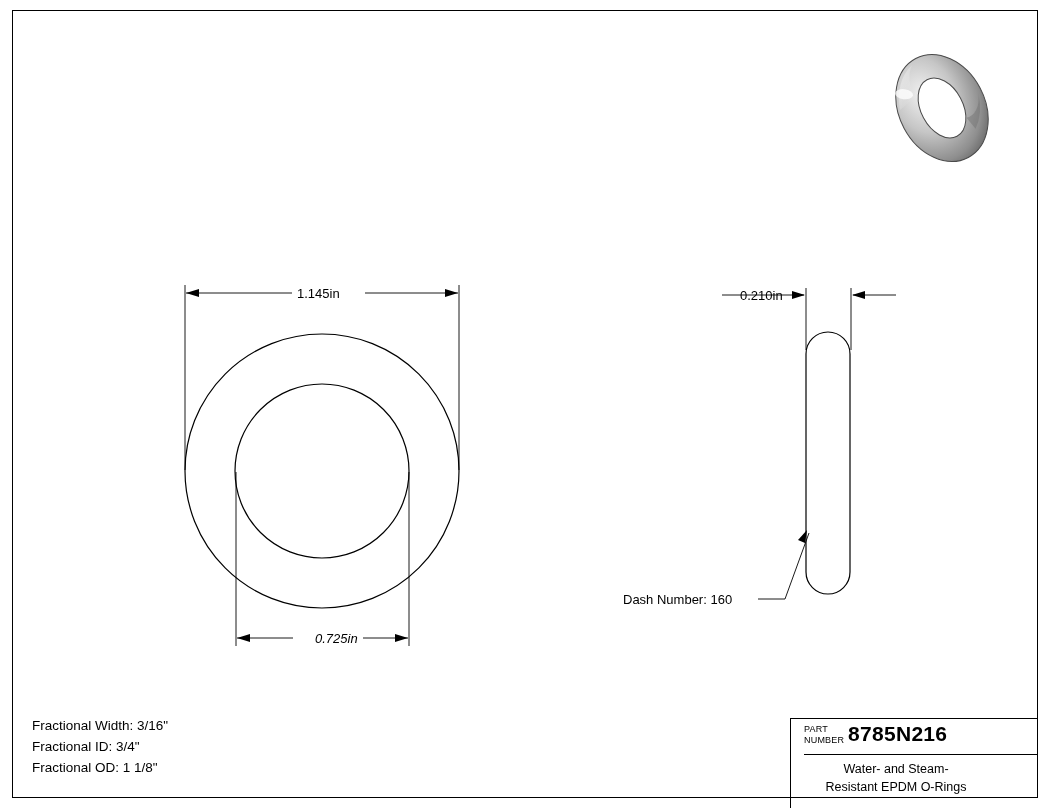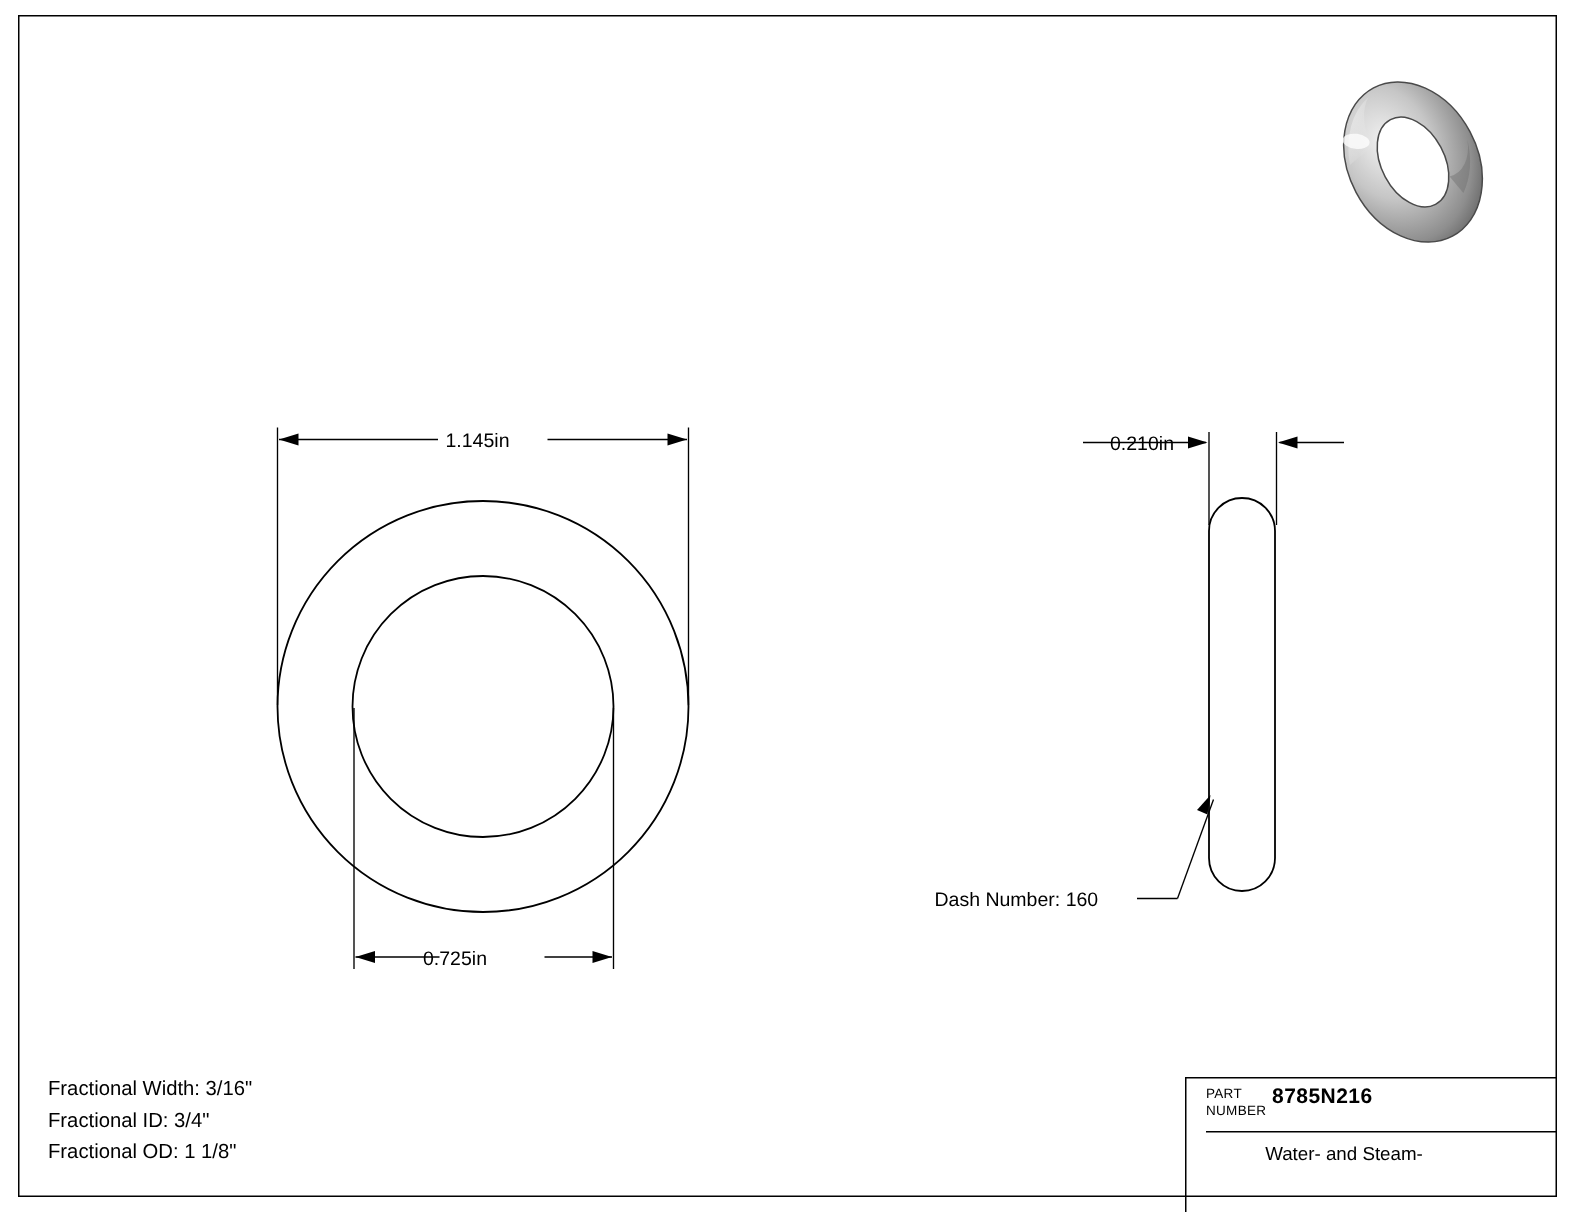--- a/index.html
+++ b/index.html
@@ -82,21 +82,21 @@
     top: 6px;
     font-size: 9px;
     line-height: 11px;
     letter-spacing: .2px;
     color: #000000;
   }
   .tb-partnum-value {
     position: absolute;
     left: 58px;
     top: 4px;
-    font-size: 14px;
+    font-size: 21px;
     font-weight: bold;
     letter-spacing: .3px;
   }
   .tb-divider {
     position: absolute;
     left: 14px;
     top: 36px;
     width: 234px;
     height: 1px;
     background: #000000;
@@ -209,21 +209,21 @@
       <ellipse cx="0" cy="0" rx="43" ry="56" fill="url(#torusBody)" stroke="#4a4a4a" stroke-width="1"></ellipse>
       <ellipse cx="0" cy="0" rx="21" ry="32" fill="#ffffff" stroke="#4a4a4a" stroke-width="1"></ellipse>
       <path d="M -38,-18 A 43,56 0 0 1 -6,-52 A 21,32 0 0 0 -19,-22 Z" fill="url(#torusHighlight)"></path>
       <ellipse cx="-27" cy="-30" rx="9" ry="5" fill="#ffffff" opacity="0.75" transform="rotate(35 -27 -30)"></ellipse>
       <path d="M 20,34 A 43,56 0 0 0 39,4 A 21,32 0 0 1 17,20 Z" fill="#6f6f6f" opacity="0.45"></path>
     </g>
   </svg>
 
   <div class="dim-text" style="left:297px; top:286px;">1.145in</div>
 
-  <div class="dim-text" style="left:282px; top:631px;">0.725in</div>
+  <div class="dim-text" style="left:315px; top:631px;font-style:italic;">0.725in</div>
 
   <div class="dim-text" style="left:722px; top:288px;margin-left:18px;">0.210in</div>
 
   <div class="dim-text" style="left:623px; top:592px;">Dash Number: 160</div>
 
   <div class="spec-list">
     <div>Fractional Width: 3/16"</div>
     <div>Fractional ID: 3/4"</div>
     <div>Fractional OD: 1 1/8"</div>
   </div>
@@ -232,16 +232,17 @@
     <div class="tb-rule"></div>
     <div class="tb-vrule"></div>
     <div class="tb-partnum-label">
       <div>PART</div>
       <div>NUMBER</div>
     </div>
     <div class="tb-partnum-value">8785N216</div>
     <div class="tb-divider"></div>
     <div class="tb-desc">
       <div>Water- and Steam-</div>
+      <div>Resistant EPDM O-Rings</div>
     </div>
   </div>
 
 </div>
 
 </body></html>

